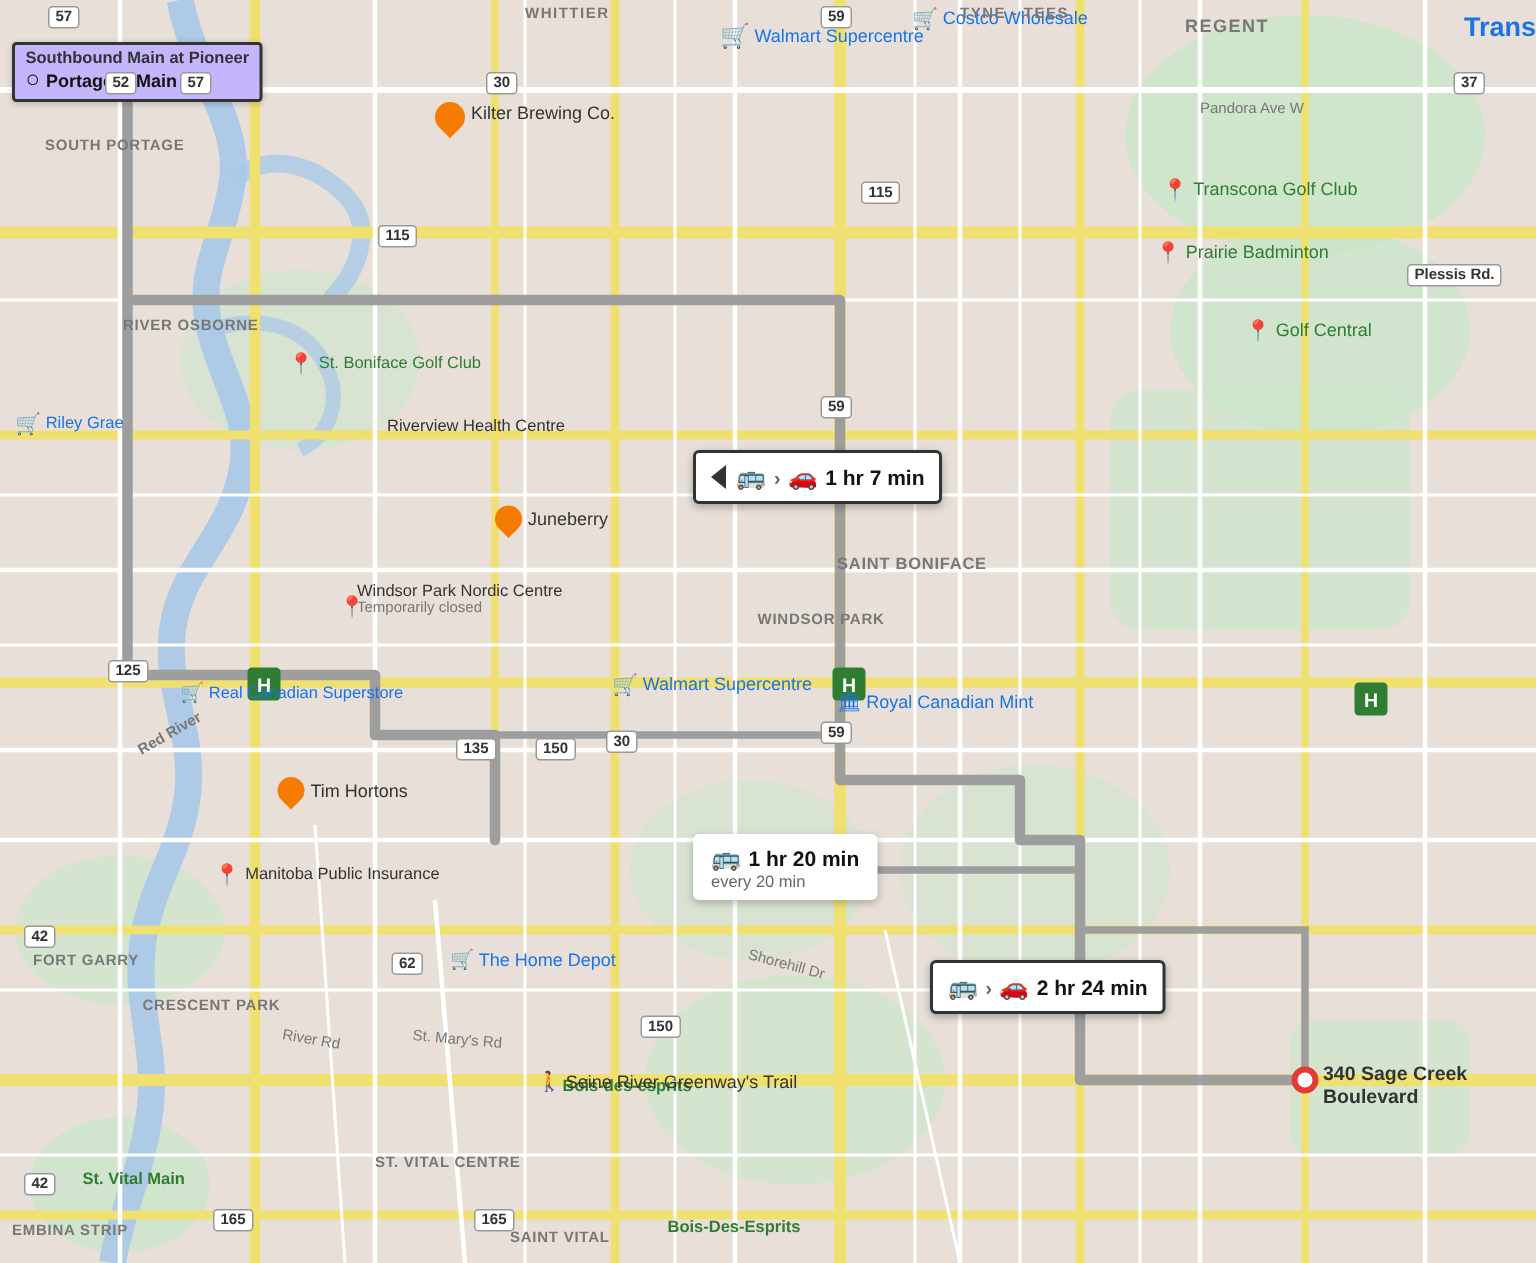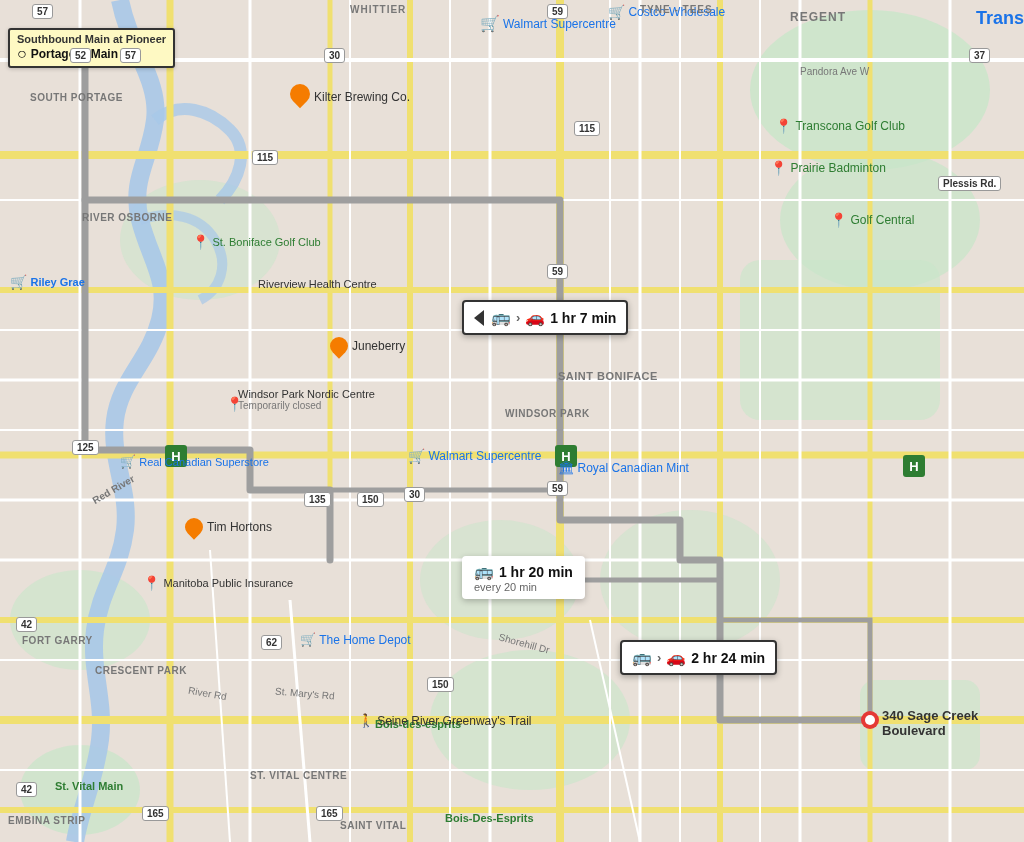--- a/index.html
+++ b/index.html
@@ -121,21 +121,21 @@
 
     <rect x="903" y="455" width="22" height="22" rx="3" fill="#2e7d32"></rect>
     <text x="914" y="471" text-anchor="middle" fill="white" font-size="13" font-weight="bold">H</text>
 
     <text x="800" y="75" font-size="10" fill="#777" font-family="Arial">Pandora Ave W</text>
 
   </svg>
 
   <div style="position:absolute; top:8px; right:0; font-size:18px; font-weight:700; color:#1a73e8;">Trans</div>
 
-  <div style="position:absolute; top:28px; left:8px; background:#fef9c3; border:2px solid #333; border-radius:3px; padding:3px 7px; box-shadow: 0 1px 4px rgba(0,0,0,0.2);">
+  <div style="position:absolute; top:28px; left:8px; background:#c4b5fd; border:2px solid #333; border-radius:3px; padding:3px 7px; box-shadow: 0 1px 4px rgba(0,0,0,0.2);">
     <div style="font-size:11px; font-weight:600; color:#333;">Southbound Main at Pioneer</div>
     <div style="font-size:12px; font-weight:700; color:#111; display:flex; align-items:center; gap:4px;">
       <span style="font-size:16px;">○</span>
       <span>Portage &amp; Main</span>
     </div>
   </div>
 
   <div style="position:absolute; top:10px; left:790px; font-size:12px; font-weight:700; color:#777; letter-spacing:1px;">REGENT</div>
 
   <div style="position:absolute; top:92px; left:30px; font-size:10px; font-weight:700; color:#777; letter-spacing:0.5px;">SOUTH PORTAGE</div>
@@ -165,21 +165,21 @@
   <div style="position:absolute; top:14px; left:480px; font-size:12px; font-weight:500; color:#1a73e8; display:flex; align-items:center; gap:3px;">
     <span style="color:#1a73e8; font-size:16px;">🛒</span>
     <span>Walmart Supercentre</span>
   </div>
 
   <div style="position:absolute; top:4px; left:608px; font-size:12px; font-weight:500; color:#1a73e8; display:flex; align-items:center; gap:3px;">
     <span style="color:#1a73e8; font-size:14px;">🛒</span>
     <span>Costco Wholesale</span>
   </div>
 
-  <div style="position:absolute; top:68px; left:290px; display:flex; align-items:flex-end; gap:4px;margin-top:16px;">
+  <div style="position:absolute; top:68px; left:290px; display:flex; align-items:flex-start; gap:4px;">
     <div style="width:20px;height:20px;background:#f57c00;border-radius:50% 50% 50% 0;transform:rotate(-45deg);flex-shrink:0;"></div>
     <span style="font-size:12px; font-weight:500; color:#333;">Kilter Brewing Co.</span>
   </div>
 
   <div style="position:absolute; top:118px; left:775px; display:flex; align-items:center; gap:3px;">
     <span style="color:#2e7d32; font-size:14px;">📍</span>
     <span style="font-size:12px; font-weight:500; color:#2e7d32;">Transcona Golf Club</span>
   </div>
 
   <div style="position:absolute; top:160px; left:770px; display:flex; align-items:center; gap:3px;">
@@ -187,21 +187,21 @@
     <span style="font-size:12px; font-weight:500; color:#2e7d32;">Prairie Badminton</span>
   </div>
 
   <div style="position:absolute; top:212px; left:830px; display:flex; align-items:center; gap:3px;">
     <span style="color:#2e7d32; font-size:14px;">📍</span>
     <span style="font-size:12px; font-weight:500; color:#2e7d32;text-align:right;">Golf Central</span>
   </div>
 
   <div style="position:absolute; top:274px; left:10px; display:flex; align-items:center; gap:3px;">
     <span style="color:#1a73e8; font-size:14px;">🛒</span>
-    <span style="font-size:11px; font-weight:700; color:#1a73e8;">Riley Grae</span>
+    <span style="font-size:11px; font-weight:400; color:#1a73e8;">Riley Grae</span>
   </div>
 
   <div style="position:absolute; top:278px; left:230px; font-size:11px; font-weight:500; color:#333;margin-left:28px;">Riverview Health Centre</div>
 
   <div style="position:absolute; top:234px; left:192px; display:flex; align-items:center; gap:3px;">
     <span style="color:#2e7d32; font-size:14px;">📍</span>
     <span style="font-size:11px; font-weight:500; color:#2e7d32;">St. Boniface Golf Club</span>
   </div>
 
   <div style="position:absolute; top:337px; left:330px; display:flex; align-items:center; gap:4px;">

